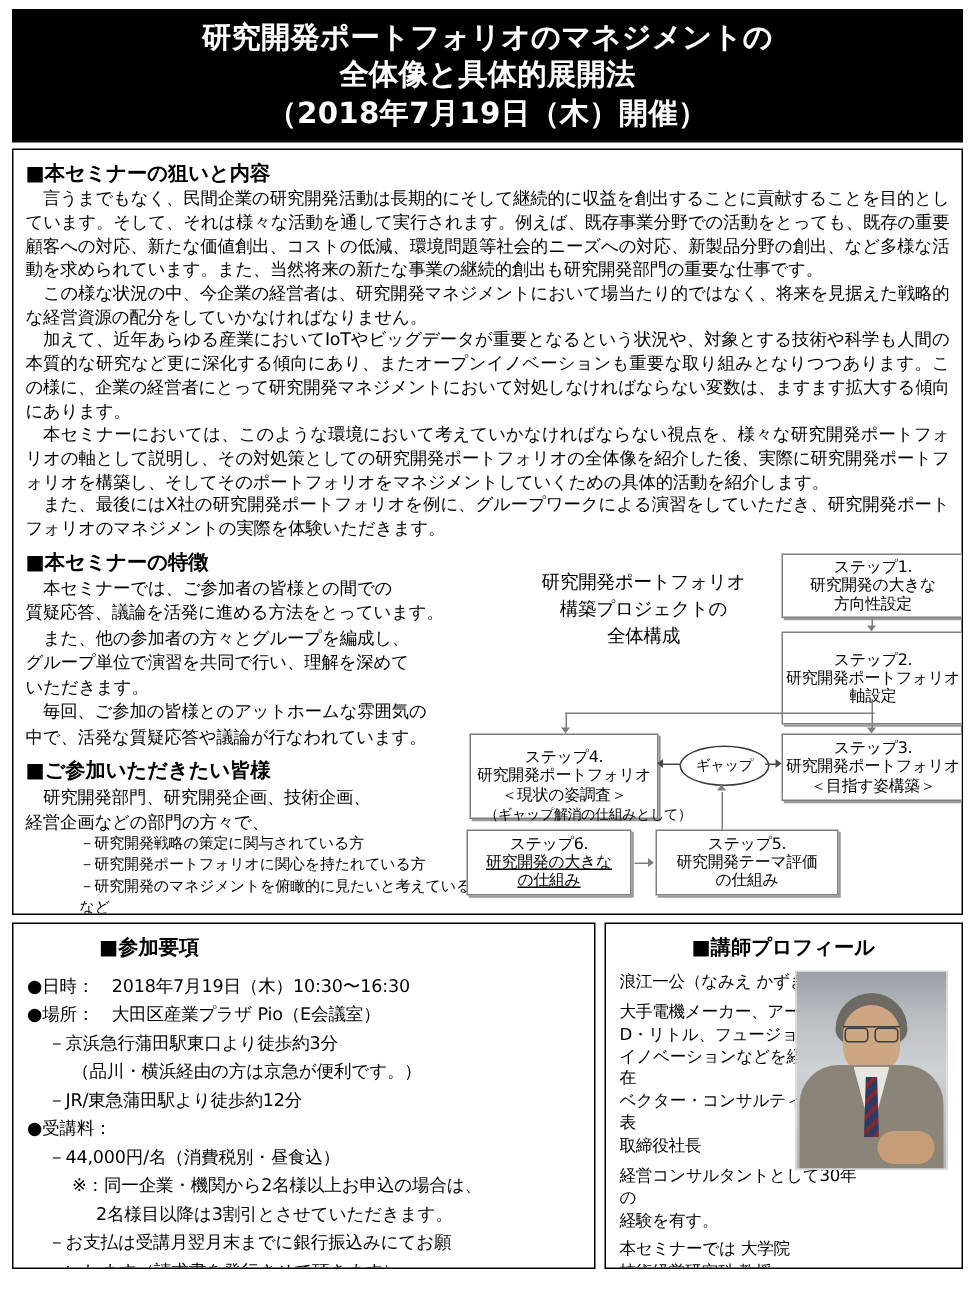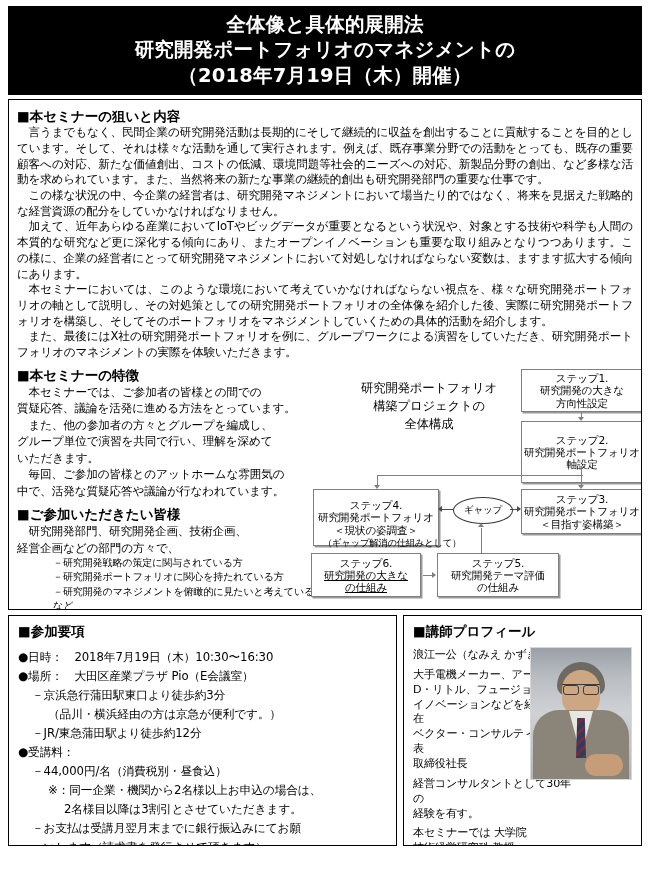--- a/index.html
+++ b/index.html
@@ -156,20 +156,21 @@
     position: relative;
     overflow: hidden;
   }
   .panel-left { width: 389px; flex: 0 0 389px; }
   .panel-right { flex: 1 1 auto; }
 
   .p-head {
     font-weight: bold;
     font-size: 13.5px;
     margin-bottom: 7px;
+    margin-left: 48px;
   }
   .item {
     font-size: 11.7px;
     line-height: 1.62;
     letter-spacing: -0.1px;
     white-space: nowrap;
   }
   .ind1 { padding-left: 14px; }
   .ind2 { padding-left: 30px; }
   .ind3 { padding-left: 46px; }
@@ -227,22 +228,22 @@
     position: absolute; left: 54px; top: 106px; width: 38px; height: 22px;
     background: #c79c78; border-radius: 12px;
   }
 </style>
 </head>
 <body>
 
 <div class="page">
 
   <div class="title-banner">
+    <div>研究開発ポートフォリオのマネジメントの</div>
     <div>全体像と具体的展開法</div>
-    <div>研究開発ポートフォリオのマネジメントの</div>
     <div>（2018年7月19日（木）開催）</div>
   </div>
 
   <div class="body-box">
 
     <div class="sec-head">■本セミナーの狙いと内容</div>
     <p class="para">言うまでもなく、民間企業の研究開発活動は長期的にそして継続的に収益を創出することに貢献することを目的としています。そして、それは様々な活動を通して実行されます。例えば、既存事業分野での活動をとっても、既存の重要顧客への対応、新たな価値創出、コストの低減、環境問題等社会的ニーズへの対応、新製品分野の創出、など多様な活動を求められています。また、当然将来の新たな事業の継続的創出も研究開発部門の重要な仕事です。</p>
     <p class="para">この様な状況の中、今企業の経営者は、研究開発マネジメントにおいて場当たり的ではなく、将来を見据えた戦略的な経営資源の配分をしていかなければなりません。</p>
     <p class="para">加えて、近年あらゆる産業においてIoTやビッグデータが重要となるという状況や、対象とする技術や科学も人間の本質的な研究など更に深化する傾向にあり、またオープンイノベーションも重要な取り組みとなりつつあります。この様に、企業の経営者にとって研究開発マネジメントにおいて対処しなければならない変数は、ますます拡大する傾向にあります。</p>
     <p class="para">本セミナーにおいては、このような環境において考えていかなければならない視点を、様々な研究開発ポートフォリオの軸として説明し、その対処策としての研究開発ポートフォリオの全体像を紹介した後、実際に研究開発ポートフォリオを構築し、そしてそのポートフォリオをマネジメントしていくための具体的活動を紹介します。</p>

